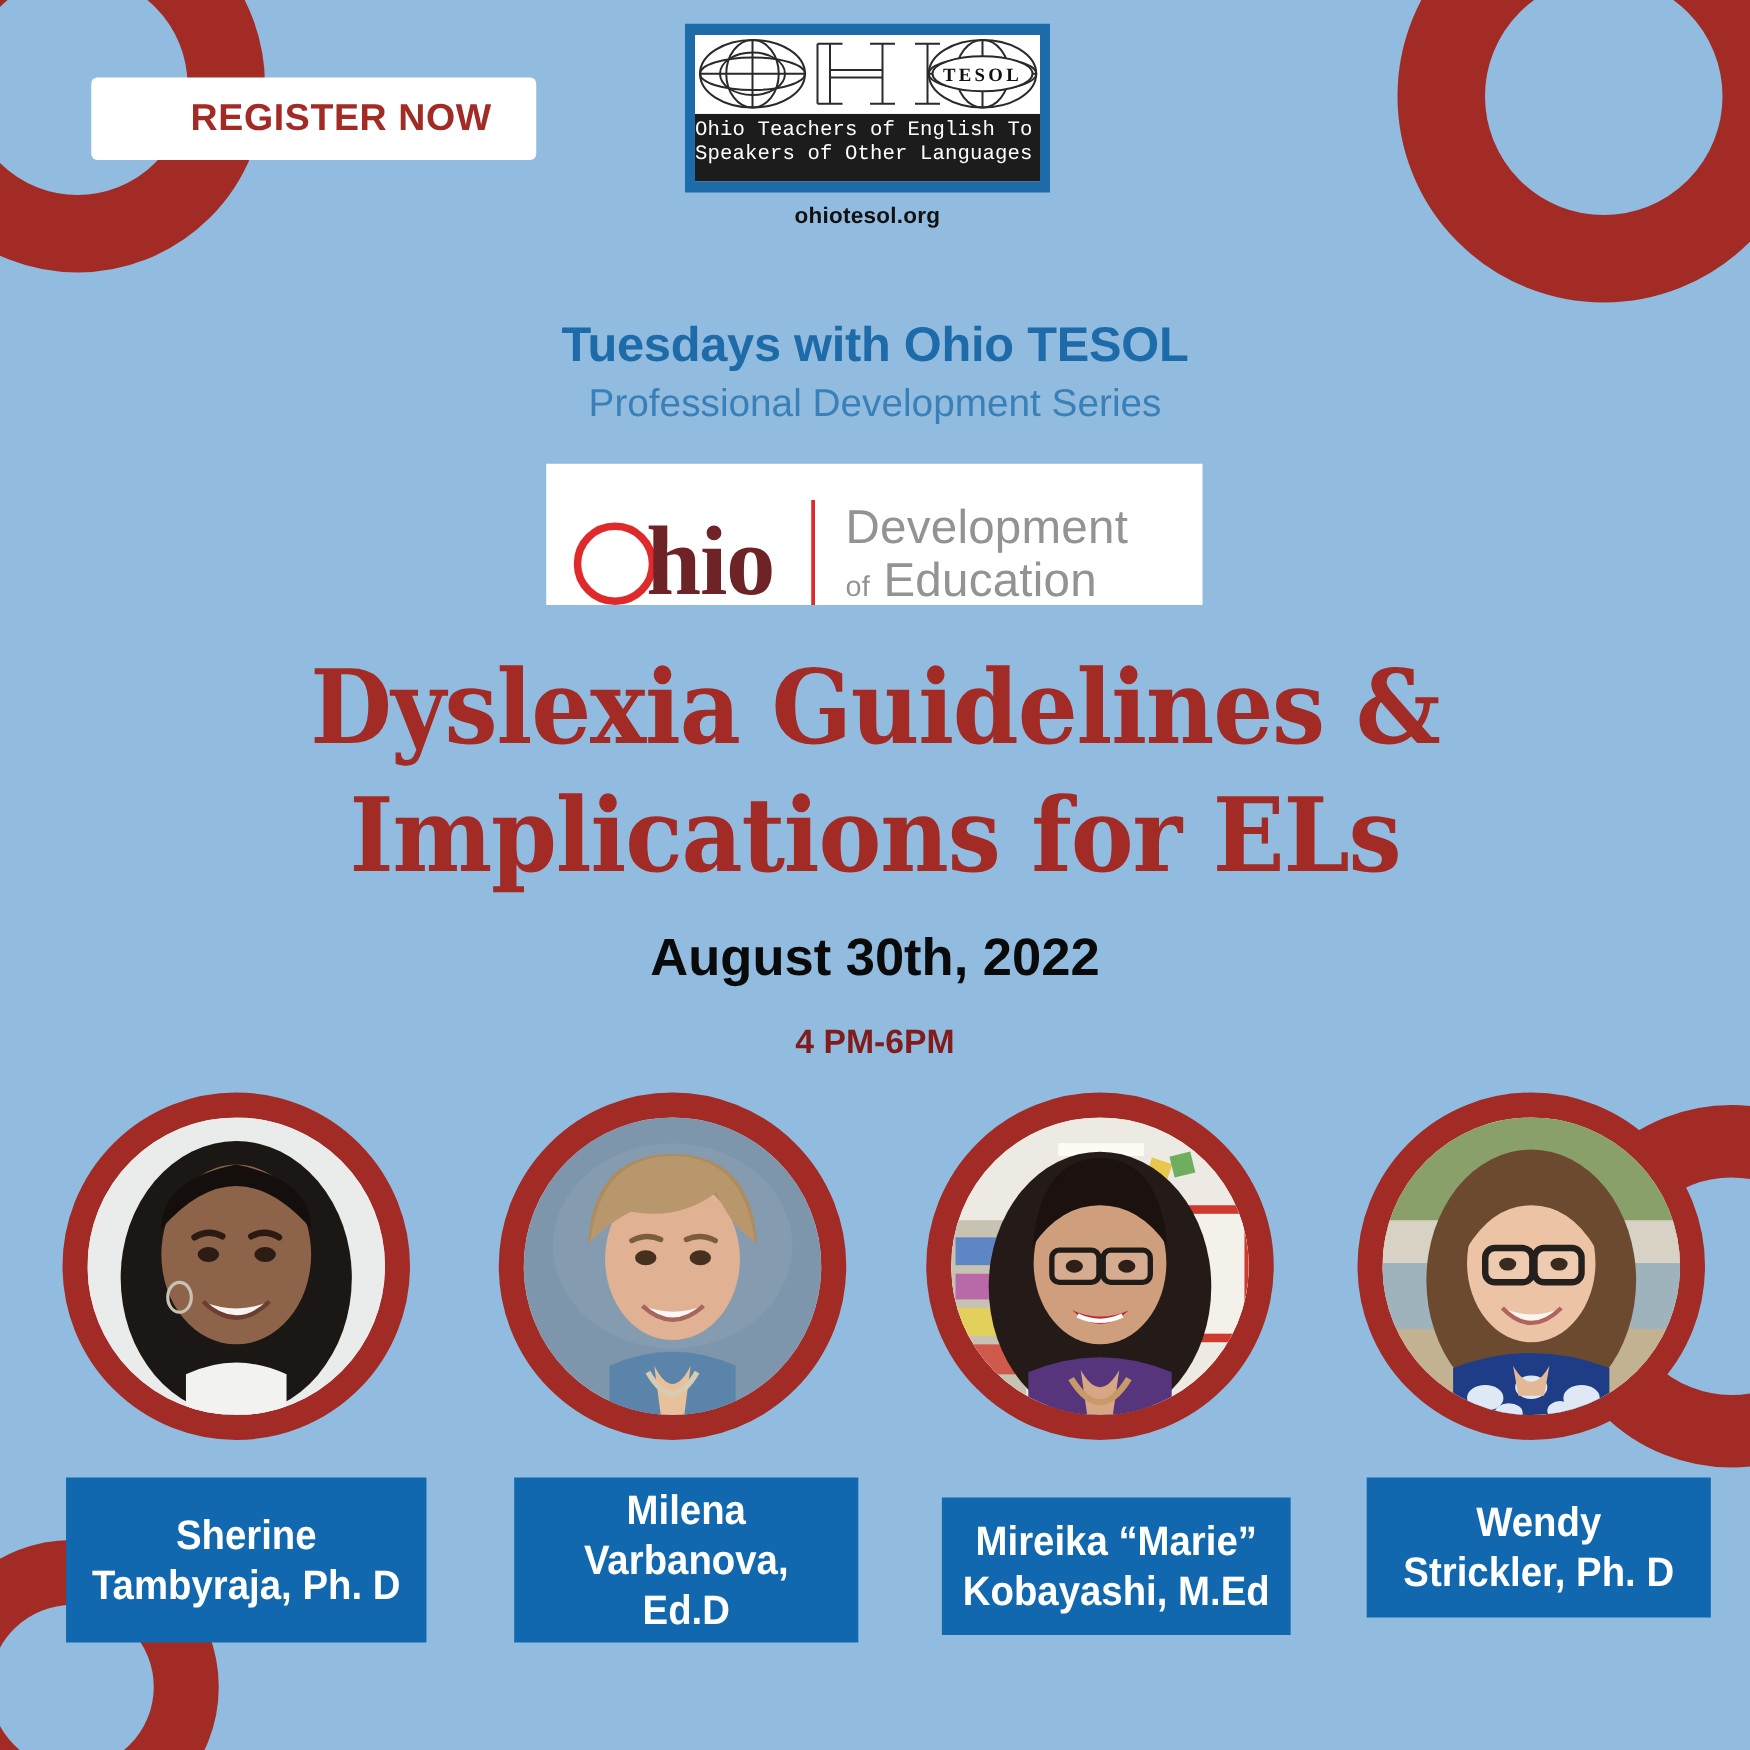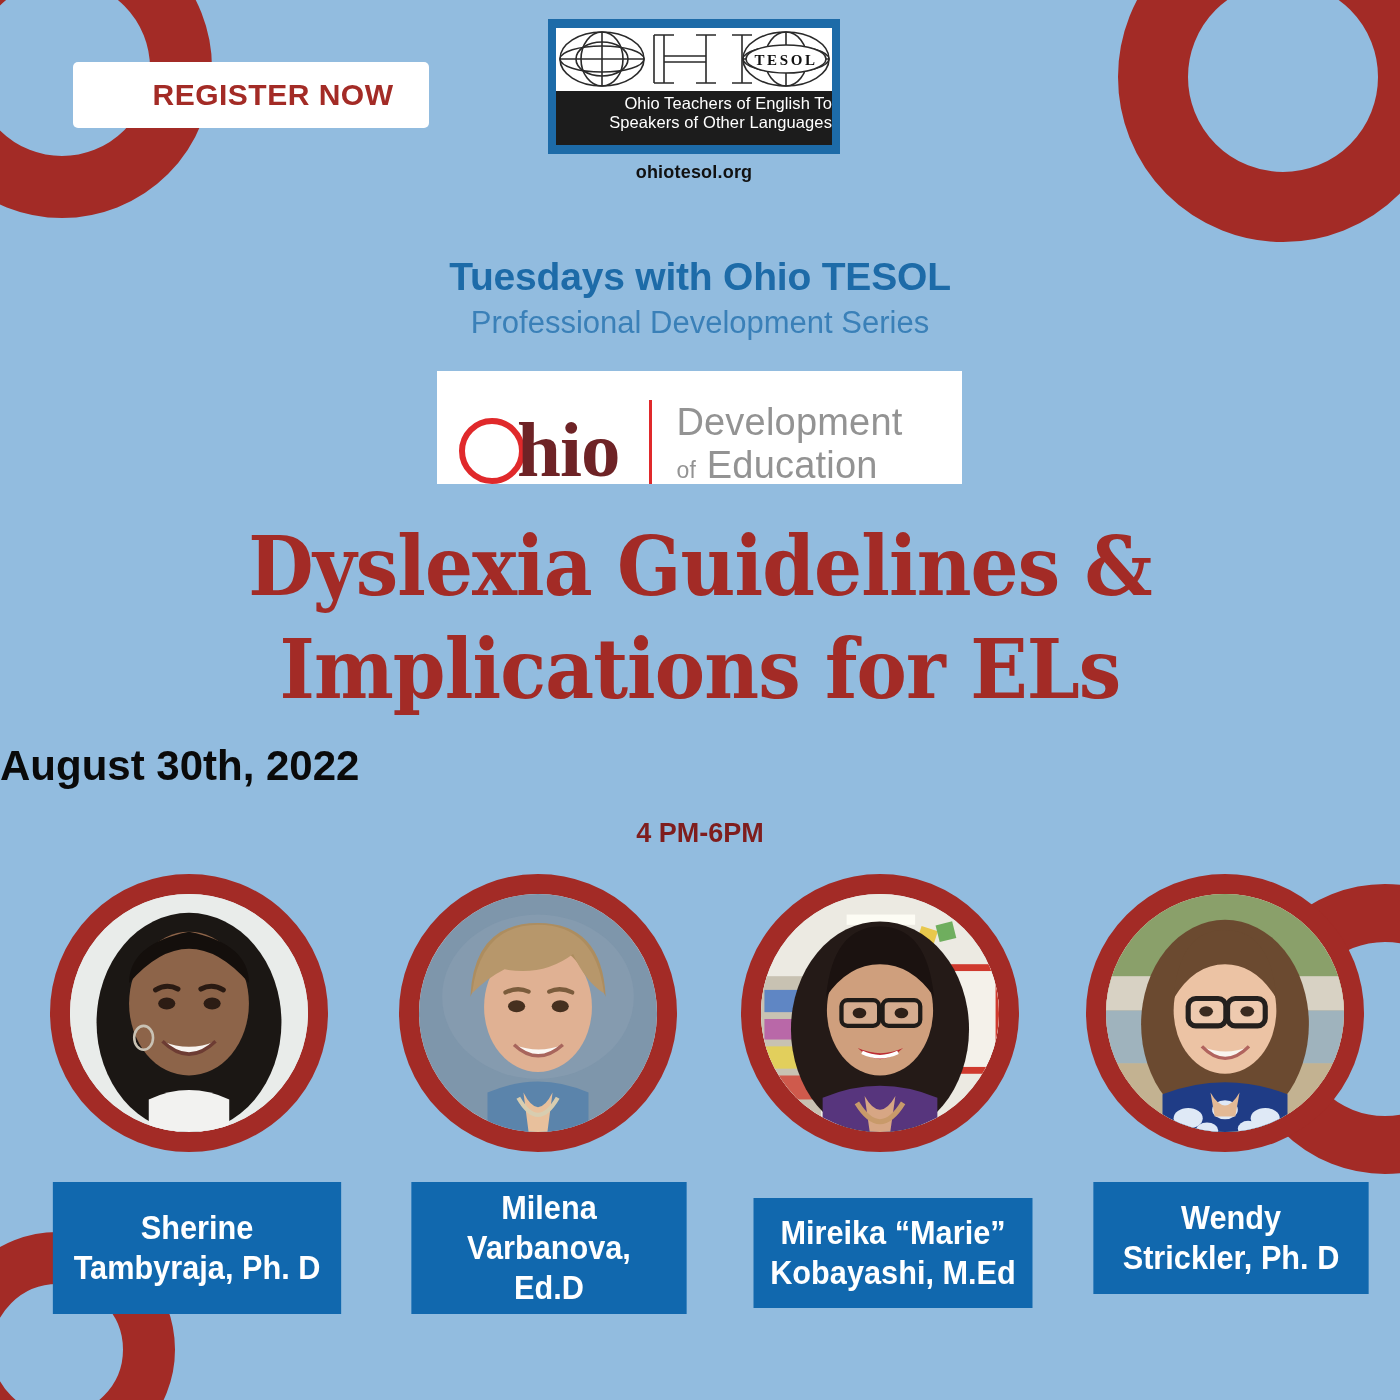--- a/index.html
+++ b/index.html
@@ -72,24 +72,24 @@
   #tesol-globe-row {
     flex: 0 0 63px;
     background: #ffffff;
     position: relative;
     overflow: hidden;
   }
   #tesol-bar {
     flex: 1 1 auto;
     background: #1c1c1c;
     color: #ffffff;
-    font-family: Liberation Sans, sans-serif;
+    font-family: Liberation Mono, monospace;
     font-size: 16.5px;
     line-height: 1.18;
-    text-align: right;
+    text-align: left;
     padding-top: 3px;
     letter-spacing: .1px;
   }
   #tesol-url {
     position: absolute;
     left: 548px;
     top: 162px;
     width: 292px;
     text-align: center;
     font-size: 18px;
@@ -167,20 +167,21 @@
     font-weight: bold;
     font-size: 82px;
     line-height: 1.25;
     letter-spacing: -1px;
     transform: scaleX(0.92);
   }
 
   #event-date {
     position: absolute;
     left: 0; top: 742px; width: 1400px;
+    text-align: center;
     color: #0a0a0a;
     font-size: 42px;
     font-weight: bold;
   }
   #event-time {
     position: absolute;
     left: 0; top: 818px; width: 1400px;
     text-align: center;
     color: #7f1d1d;
     font-size: 27px;

